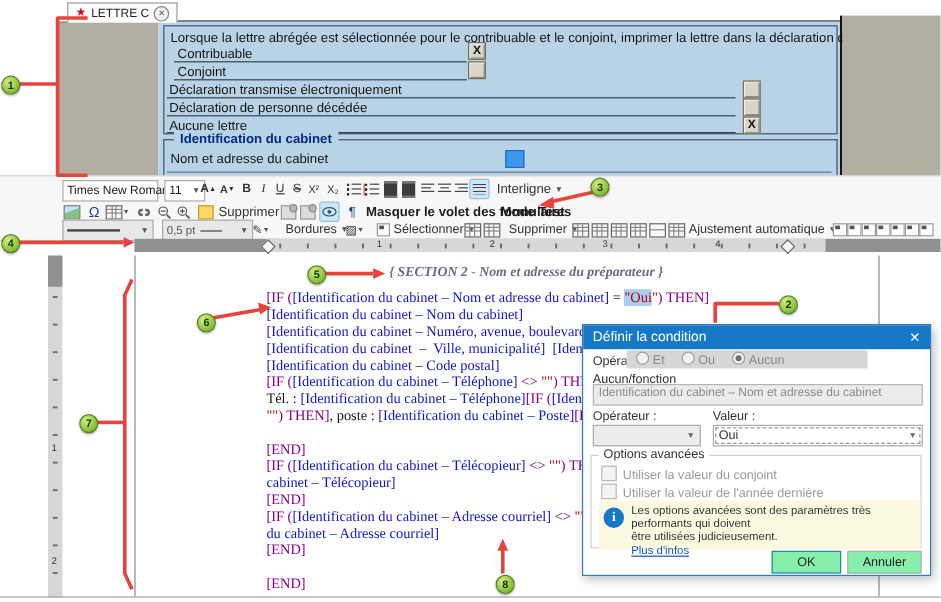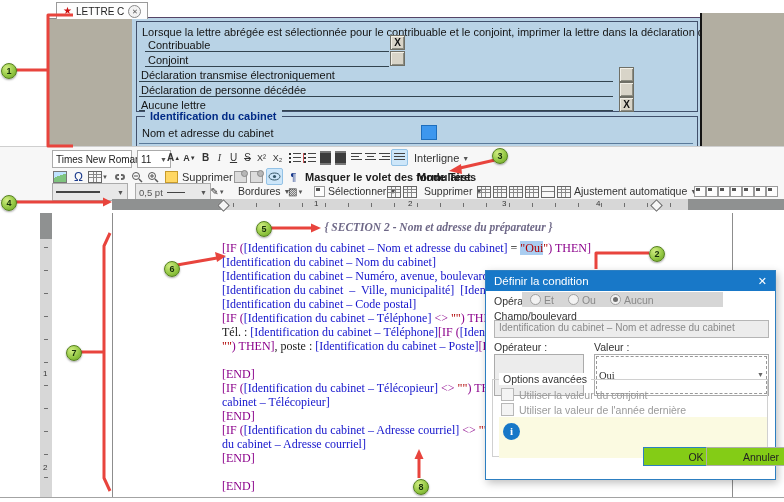--- a/index.html
+++ b/index.html
@@ -89,31 +89,31 @@
 
   
   .dialog{position:absolute;left:485px;top:270px;width:289px;height:208px;background:#ffffff;border:1px solid #2d7fc1;box-shadow:2px 3px 8px rgba(0,0,0,.25);z-index:40;font-size:10.5px;color:#333;}
   .dlg-title{position:absolute;left:0;top:0;right:0;height:20px;background:#1878c8;color:#fff;font-size:11.5px;display:flex;align-items:center;padding:0 8px;}
   .dlg-close{margin-left:auto;font-size:11px;color:#fff;}
   .dlg-label{position:absolute;font-size:10.5px;color:#333;white-space:nowrap;}
   .radio-strip{position:absolute;left:36px;top:21px;width:185px;height:15px;background:#d6d6d6;display:flex;align-items:center;gap:14px;padding:0 8px;color:#8a8a8a;}
   .radio{display:inline-block;width:9px;height:9px;border:1px solid #a0a0a0;border-radius:50%;background:#f2f2f2;position:relative;margin-right:3px;vertical-align:-1px;}
   .radio.sel::after{content:"";position:absolute;left:2px;top:2px;width:5px;height:5px;border-radius:50%;background:#6e6e6e;}
   .dlg-input{position:absolute;left:8px;top:49px;width:265px;height:14px;background:#ececec;border:1px solid #b5b5b5;font-size:10px;color:#8a8a8a;padding:1px 4px;white-space:nowrap;overflow:hidden;}
-  .dlg-combo{position:absolute;height:16px;border:1px solid #ababab;font-size:10.5px;display:flex;align-items:center;padding:12px 4px;font-family:Liberation Serif, serif;}
+  .dlg-combo{position:absolute;height:16px;border:1px solid #ababab;font-size:10.5px;display:flex;align-items:center;padding:0 4px;}
   .dlg-combo .arr{margin-left:auto;font-size:7px;color:#666;}
   .optgroup{position:absolute;left:6px;top:108px;width:274px;height:76px;border:1px solid #d0d0d0;}
   .optlegend{position:absolute;left:6px;top:-7px;background:#fff;padding:0 4px;font-size:10.5px;color:#333;}
   .dlg-check{display:inline-block;width:11px;height:11px;border:1px solid #b8b8b8;background:#f4f4f4;margin-right:5px;vertical-align:-2px;}
   .checkrow{position:absolute;color:#9a9a9a;font-size:10.5px;white-space:nowrap;}
   .infobox{position:absolute;left:6px;top:37px;width:260px;height:35px;background:#fbfae1;display:flex;padding:3px 4px;gap:6px;}
   .infoicon{width:17px;height:17px;border-radius:50%;background:#1878c8;color:#fff;font-weight:bold;font-size:11px;font-family:"Liberation Serif",serif;text-align:center;line-height:17px;flex:0 0 17px;margin-top:3px;}
   .infotext{font-size:9.5px;color:#333;line-height:11px;}
   .infolink{color:#1155cc;text-decoration:underline;font-size:9.5px;}
-  .dlg-btn{position:absolute;top:176px;height:17px;background:#84cc16;border:1px solid #adadad;font-size:10.5px;color:#222;display:flex;align-items:center;justify-content:center;padding-left:24px;}
+  .dlg-btn{position:absolute;top:188px;height:17px;background:#86efac;border:1px solid #adadad;font-size:10.5px;color:#222;display:flex;align-items:center;justify-content:center;}
   .dlg-btn.default{border:1px solid #2d7fc1;}
 
   
   .callout-svg{position:absolute;left:0;top:0;width:784px;height:502px;z-index:60;pointer-events:none;}
   .badge{position:absolute;width:14px;height:14px;border-radius:50%;background:radial-gradient(circle at 35% 30%,#d2ee83,#8fc43f 60%,#699e2b);border:1px solid #55801f;color:#17300a;font-size:9px;font-weight:bold;text-align:center;line-height:14px;z-index:61;box-shadow:0 1px 2px rgba(0,0,0,.35);}
 </style>
 </head>
 <body>
 
 <div class="screen">
@@ -388,38 +388,42 @@
     <div class="dlg-title">
       <span>Définir la condition</span>
       <span class="dlg-close">✕</span>
     </div>
     <div class="dlg-label" style="left:8px;top:24px;">Opérateur :</div>
     <div class="radio-strip">
       <span><span class="radio"></span><span>Et</span></span>
       <span><span class="radio"></span><span>Ou</span></span>
       <span><span class="radio sel"></span><span>Aucun</span></span>
     </div>
-    <div class="dlg-label" style="left:8px;top:39px;">Champ/boulevard</div>
+    <div class="dlg-label" style="left:8px;top:39px;">Aucun/fonction</div>
     <div class="dlg-input">Identification du cabinet – Nom et adresse du cabinet</div>
     <div class="dlg-label" style="left:8px;top:70px;">Opérateur :</div>
     <div class="dlg-label" style="left:108px;top:70px;">Valeur :</div>
     <div class="dlg-combo" style="left:8px;top:83px;width:80px;background:#ececec;color:#8a8a8a;">
         <span></span>
         <span class="arr">▼</span>
       </div>
     <div class="dlg-combo" style="left:108px;top:83px;width:165px;background:#fff;outline:1px dashed #999;outline-offset:-3px;">
         <span>Oui</span>
         <span class="arr">▼</span>
       </div>
     <div class="optgroup">
       <div class="optlegend">Options avancées</div>
       <div class="checkrow" style="left:8px;top:23px;"><span class="dlg-check"></span><span>Utiliser la valeur de l'année dernière</span></div>
       <div class="checkrow" style="left:8px;top:8px;"><span class="dlg-check"></span><span>Utiliser la valeur du conjoint</span></div>
       <div class="infobox">
         <div class="infoicon">i</div>
+        <div>
+          <div class="infotext"><span>Les options avancées sont des paramètres très performants qui doivent</span><br><span>être utilisées judicieusement.</span></div>
+          <a class="infolink">Plus d'infos</a>
+        </div>
       </div>
     </div>
     <div class="dlg-btn default" style="left:157px;width:56px;">OK</div>
     <div class="dlg-btn" style="left:220px;width:60px;">Annuler</div>
   </div>
 
   <svg class="callout-svg" viewBox="0 0 784 502">
     <g stroke="#e8443d" stroke-width="3" fill="none" stroke-linejoin="round" stroke-linecap="butt">
       <path d="M73,15 H48 V146 H73"></path>
       <path d="M15,70 H48"></path>

